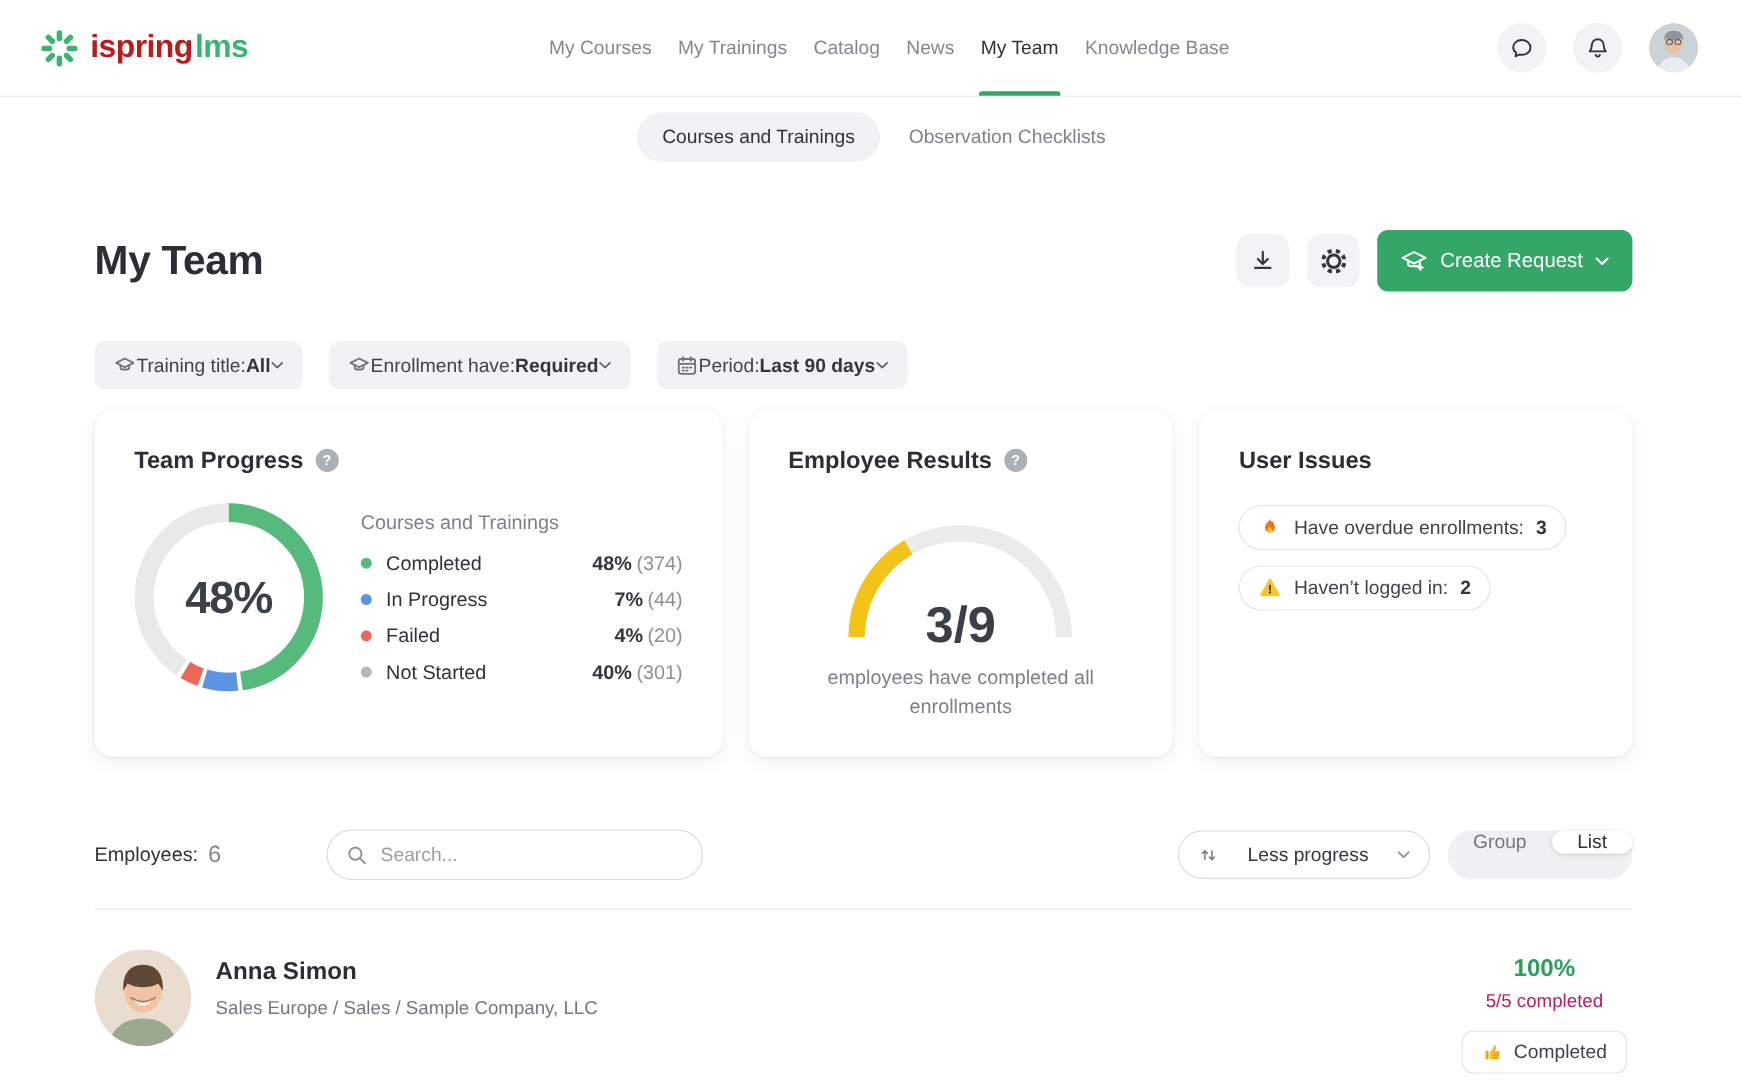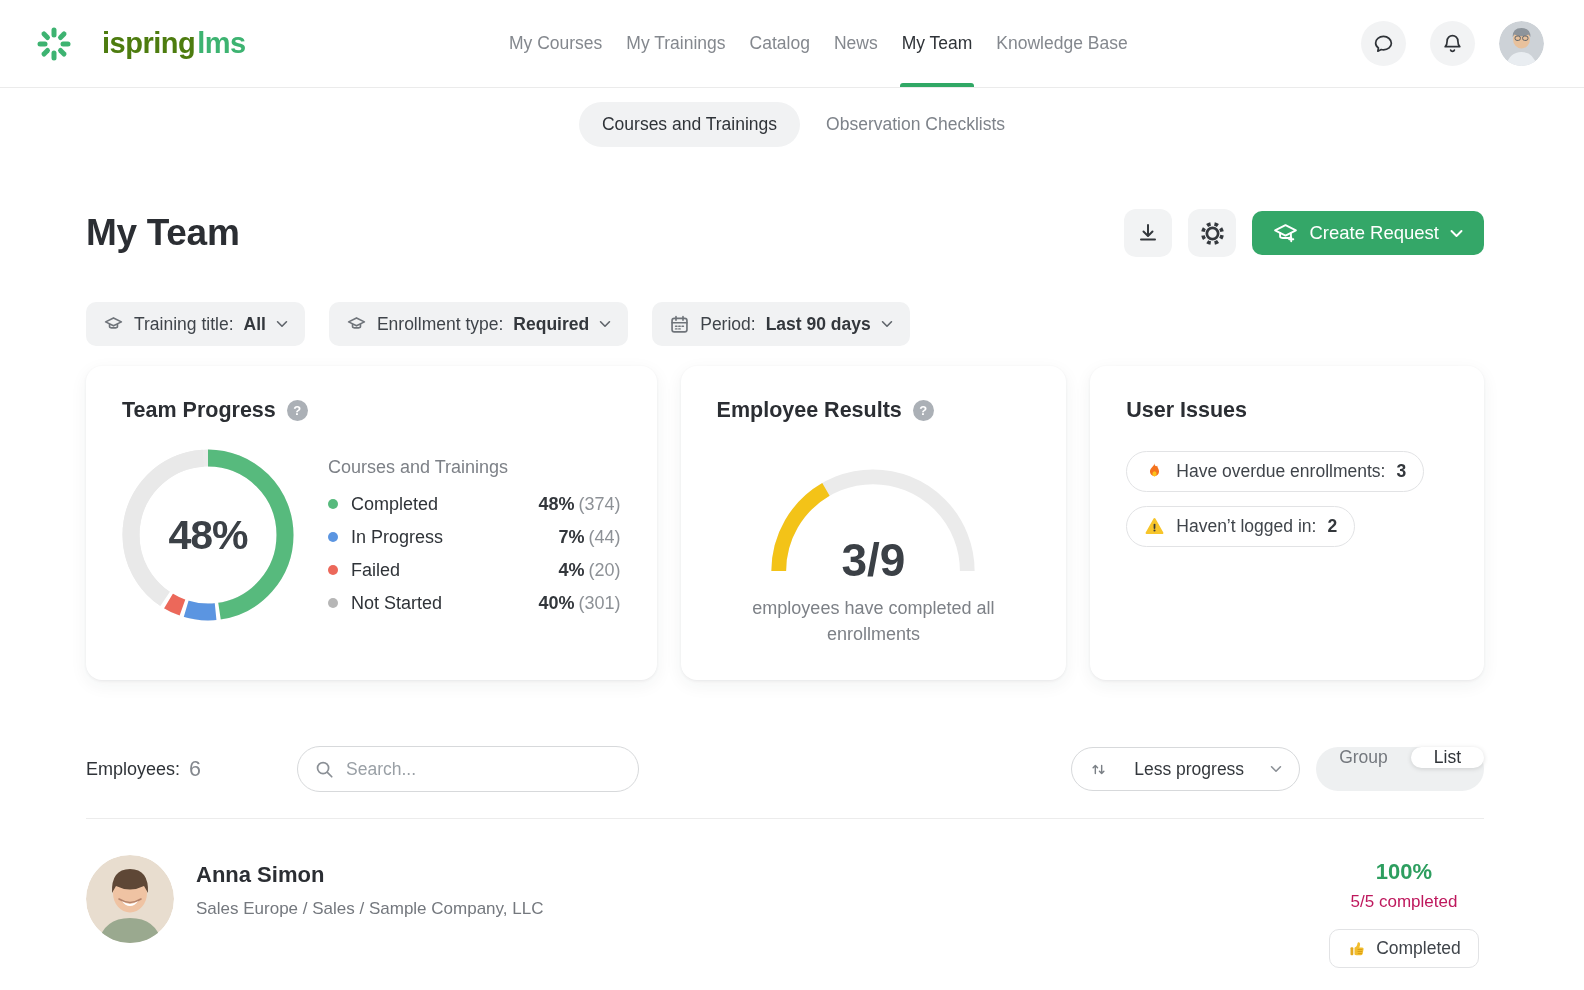--- a/index.html
+++ b/index.html
@@ -5,43 +5,43 @@
   * { box-sizing: border-box; margin: 0; padding: 0; }
   html,body { background:#fff; }
   body {
     width:1584px; min-height:990px;
     font-family:"Liberation Sans", sans-serif;
     color:#2f3338; overflow-x:hidden;
   }
   
   .header { height:88px; display:flex; align-items:stretch; padding:0 40px 0 36px; border-bottom:1px solid #ebebeb; }
   .logo { display:flex; align-items:center; gap:10px; }
-  .logo-text { font-size:29px; font-weight:700; color:#4d7c0f; letter-spacing:-.5px;margin-left:20px; }
+  .logo-text { font-size:29px; font-weight:700; color:#b91c1c; letter-spacing:-.5px; }
   .logo-suffix { font-size:29px; font-weight:600; color:#3db371; margin-left:2px; letter-spacing:-.5px; }
   .nav { flex:1; display:flex; justify-content:center; align-items:stretch; gap:24px; margin-left:30px; }
   .nav-item { display:flex; align-items:center; font-size:17.5px; color:#84888e; cursor:pointer; position:relative; }
   .nav-item.active { color:#2f3338; font-weight:500; }
   .nav-item.active::after { content:""; position:absolute; left:-2px; right:-2px; bottom:0; height:4px; background:#30a865; border-radius:3px 3px 0 0; }
   .header-right { display:flex; align-items:center; gap:24px; }
   .icon-circle { width:45px; height:45px; border-radius:50%; background:#f2f3f4; display:flex; align-items:center; justify-content:center; border:none; cursor:pointer; }
   .avatar-sm { width:45px; height:45px; border-radius:50%; overflow:hidden; cursor:pointer; display:block; }
   
   .subtabs { display:flex; justify-content:center; align-items:center; margin-top:14px; gap:26px; }
   .subtab { font-size:17.5px; color:#7e838a; cursor:pointer; }
   .subtab.active { background:#f1f2f3; color:#2f3338; border-radius:24px; padding:12px 23px; }
   
   .container { width:1398px; margin:0 100px 0 86px; }
   .page-head { margin-top:62px; display:flex; align-items:center; }
   .page-title { font-size:37px; font-weight:700; color:#2b2e33; letter-spacing:-.3px; }
   .actions { margin-left:auto; display:flex; align-items:center; gap:16px; }
   .sq-btn { width:48px; height:48px; border-radius:12px; background:#f2f3f4; border:none; display:flex; align-items:center; justify-content:center; cursor:pointer; }
-  .primary-btn { height:44px; border:none; border-radius:10px; background:#34a768; color:#fff; font-size:18.5px; font-weight:500; padding:0 21px; display:flex; align-items:center; gap:11px; cursor:pointer; font-family:inherit; }
+  .primary-btn { height:56px; border:none; border-radius:10px; background:#34a768; color:#fff; font-size:18.5px; font-weight:500; padding:0 21px; display:flex; align-items:center; gap:11px; cursor:pointer; font-family:inherit; }
   
   .filters { margin-top:45px; display:flex; gap:24px; }
-  .chip { height:44px; background:#f1f2f3; border-radius:10px; display:flex; align-items:center; gap:10px; padding:0 17px; font-size:17.5px; color:#3f444a; cursor:pointer; }
+  .chip { height:44px; background:#f1f2f3; border-radius:10px; display:flex; align-items:center; padding:0 17px; font-size:17.5px; color:#3f444a; cursor:pointer; }
   .chip b { font-weight:700; color:#33373c; }
   
   .cards { margin-top:20px; display:flex; gap:24px; }
   .card { background:#fff; border-radius:16px; box-shadow:0 1px 3px rgba(40,44,50,.07), 0 5px 18px rgba(40,44,50,.06); padding:32px 36px; height:314px; }
   .card-title-row { display:flex; align-items:center; gap:11px; }
   .card-title { font-size:21.5px; font-weight:700; color:#2b2e33; }
   .help-dot { width:21px; height:21px; border-radius:50%; background:#abb0b6; color:#fff; font-size:13px; font-weight:700; display:flex; align-items:center; justify-content:center; cursor:pointer; }
   .card-progress { width:571px; }
   .card-results  { width:386px; }
   .card-issues   { width:394px; }
@@ -208,21 +208,21 @@
           </svg>
       </span>
     </div>
     <div class="chip">
       <span>
         <svg width="21" height="21" viewBox="0 0 24 24" fill="none" stroke="#6f747a" stroke-width="1.9" stroke-linejoin="round">
           <path d="M12 4.5 21 9l-9 4.5L3 9Z"></path>
             <path d="M7.5 11.3v3.2c0 1.9 9 1.9 9 0v-3.2"></path>
         </svg>
       </span>
-      <span>Enrollment type:</span>
+      <span>Enrollment have:</span>
       <b>Required</b>
       <span>
         <svg width="12" height="8" viewBox="0 0 13 9" fill="none" stroke="#5f646a" stroke-width="1.8" stroke-linecap="round" stroke-linejoin="round">
             <polyline points="1.5,2 6.5,7 11.5,2"></polyline>
           </svg>
       </span>
     </div>
     <div class="chip">
       <span>
         <svg width="21" height="21" viewBox="0 0 24 24" fill="none" stroke="#6f747a" stroke-width="1.9" stroke-linecap="round" stroke-linejoin="round">

